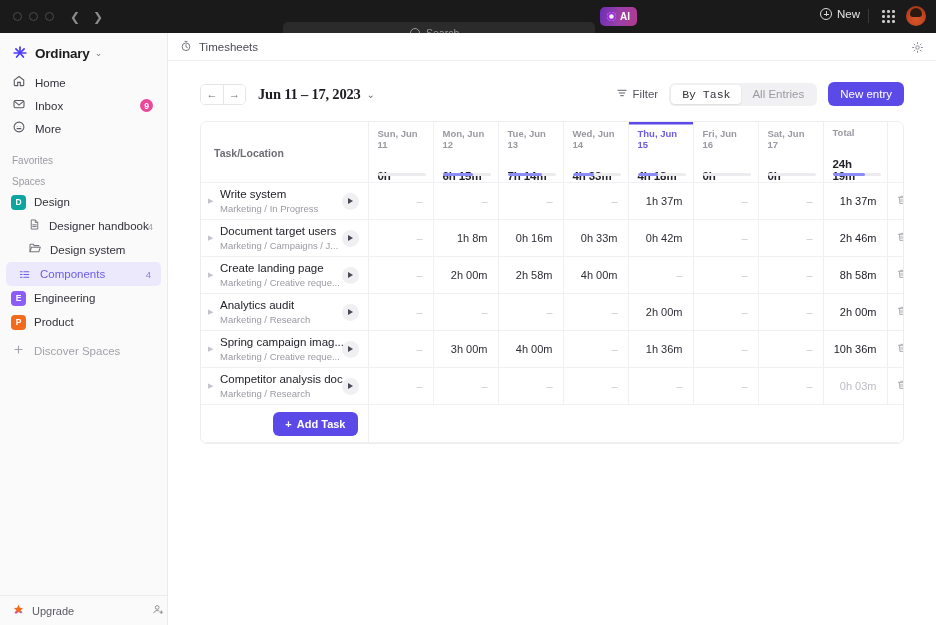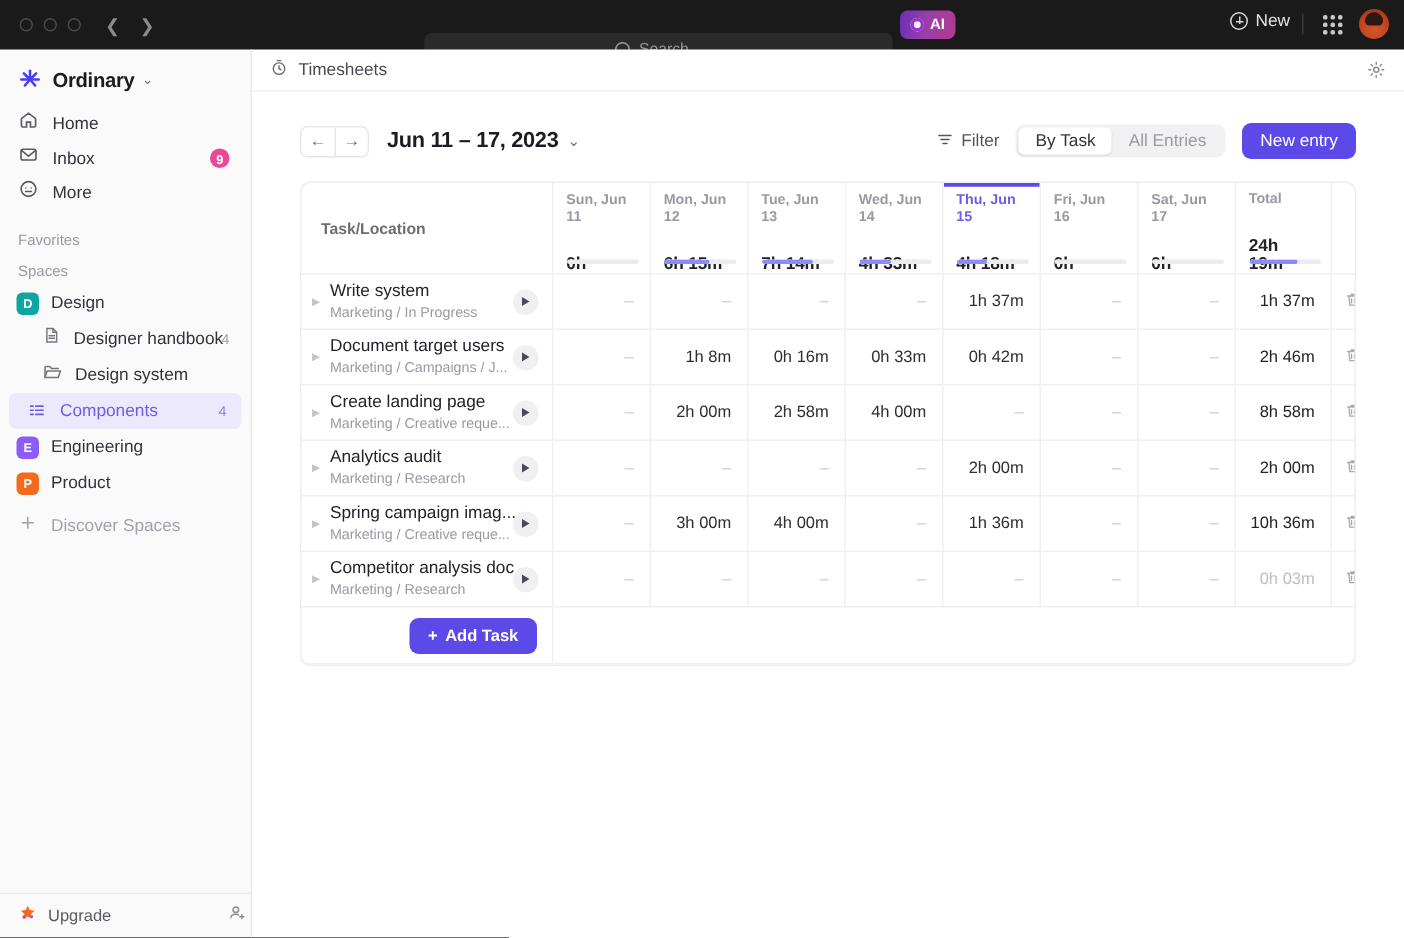--- a/index.html
+++ b/index.html
@@ -101,27 +101,27 @@
   .main-head { height: 28px; border-bottom: 1px solid #efefef; display: flex;
     align-items: center; padding: 0 12px; position: relative; }
   .mh-title { font-size: 11.5px; color: #4b4a53; margin-left: 7px; }
   .gear { position: absolute; right: 12px; top: 7px; }
 
   .toolbar { display: flex; align-items: center; padding: 14px 32px 0 32px; height: 52px; }
   .arrow-grp { display: flex; border: 1px solid #e6e6e9; border-radius: 5px; overflow: hidden; height: 21px; }
   .arrow-btn { width: 22px; height: 19px; display: flex; align-items: center; justify-content: center;
     background: #fff; color: #6d6c75; font-size: 11px; }
   .arrow-btn + .arrow-btn { border-left: 1px solid #e6e6e9; }
-  .date-rng { font-size: 14.5px; font-weight: bold; color: #1c1c23; margin-left: 12px; letter-spacing: -0.2px; }
+  .date-rng { font-size: 14.5px; font-weight: bold; color: #1c1c23; margin-left: 12px; letter-spacing: -0.2px; font-family: Liberation Serif, serif; }
   .date-chev { color: #6d6c75; font-size: 10px; margin-left: 6px; }
   .tb-right { margin-left: auto; display: flex; align-items: center; gap: 11px; }
   .filter-btn { display: flex; align-items: center; gap: 5px; font-size: 11.5px; color: #55545d; }
   .seg { display: flex; background: #f1f1f4; border-radius: 6px; padding: 2px; }
   .seg-opt { font-size: 11.5px; color: #9a99a2; padding: 3px 11px; border-radius: 4px; }
-  .seg-opt.on { background: #fff; color: #34333b; box-shadow: 0 1px 2px rgba(0,0,0,.09); }
+  .seg-opt.on { background: #fff; color: #34333b; box-shadow: 0 1px 2px rgba(0,0,0,.09); font-family: Liberation Mono, monospace; }
   .primary-btn { background: #5b4ae8; color: #fff; font-size: 11.5px; border-radius: 6px;
     padding: 6px 12px; font-weight: 500; }
 
   
   .tbl-wrap { margin: 8px 32px 0 32px; border: 1px solid #ededf0; border-radius: 7px;
     overflow: hidden; background: #fff; }
   table.ts { border-collapse: collapse; width: 100%; table-layout: fixed; }
   table.ts th, table.ts td { border-right: 1px solid #f0f0f2; border-bottom: 1px solid #f0f0f2;
     vertical-align: middle; }
   table.ts th:last-child, table.ts td:last-child { border-right: none; }

